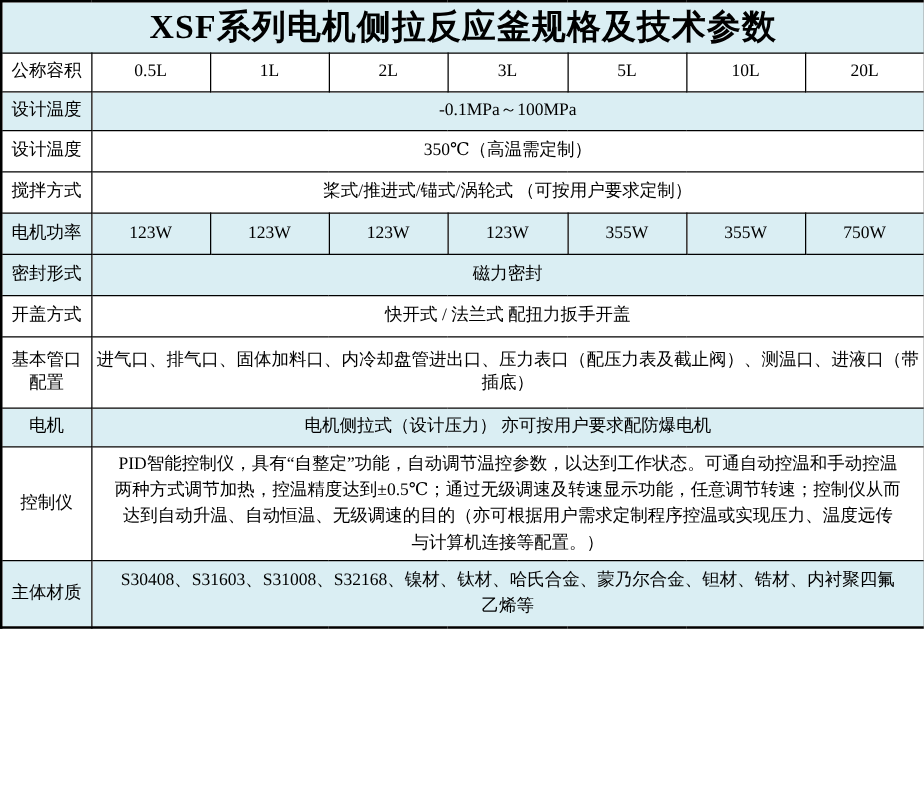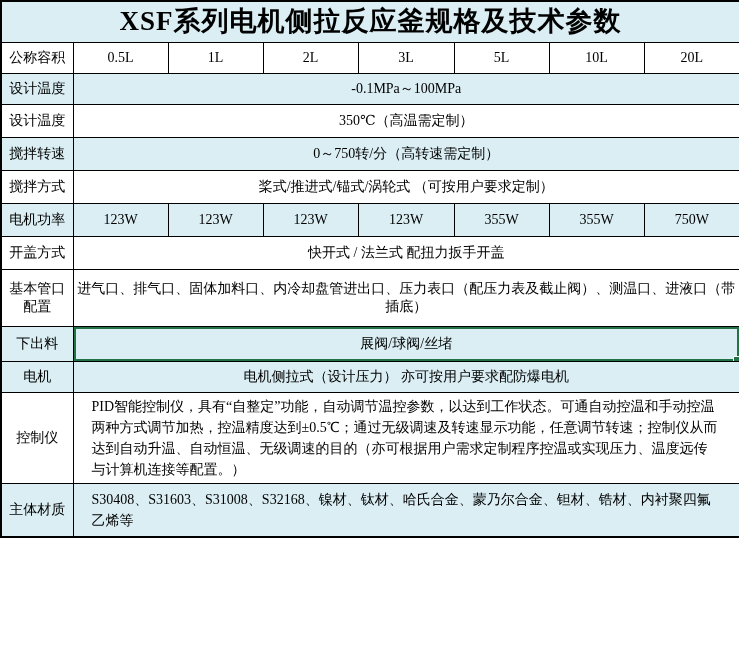--- a/index.html
+++ b/index.html
@@ -24,21 +24,21 @@
     overflow:hidden;word-break:break-all;
   }
   tr.alt td{background:var(--row-highlight,#DAEEF3);}
   td.title-cell{
     font-size:27px;font-weight:bold;height:38px;letter-spacing:1px;
     font-family:"Liberation Serif","DejaVu Serif",serif;
   }
   .h28{height:28px}.h30{height:30px}.h32{height:32px}.h34{height:34px}
   .h54{height:54px}.h88{height:88px}.h50{height:50px}
   td.left{
-    text-align:left;padding:2px 18px;line-height:21px;font-family:Liberation Serif, serif;
+    text-align:center;padding:2px 18px;line-height:21px;
   }
   td.selected{position:relative;}
   .sel-box{
     position:absolute;inset:-1px;
     border:3px solid var(--selection-border,#217346);
     pointer-events:none;display:block;
   }
   .fill-handle{
     position:absolute;right:-3px;bottom:-4px;width:7px;height:7px;
     background:var(--selection-border,#217346);
@@ -79,62 +79,54 @@
   <tr class="alt">
     <td class="h28">设计温度</td>
     <td colspan="7">-0.1MPa～100MPa</td>
   </tr>
 
   <tr>
     <td class="h30">设计温度</td>
     <td colspan="7">350℃（高温需定制）</td>
   </tr>
 
-  <tr class="alt">
-    <td class="h30">搅拌转速</td>
-    <td colspan="7">0～750转/分（高转速需定制）</td>
-  </tr>
 
   <tr>
     <td class="h30">搅拌方式</td>
     <td colspan="7">桨式/推进式/锚式/涡轮式 （可按用户要求定制）</td>
   </tr>
 
   <tr class="alt">
     <td class="h30">电机功率</td>
     <td>123W</td>
     <td>123W</td>
     <td>123W</td>
     <td>123W</td>
     <td>355W</td>
     <td>355W</td>
     <td>750W</td>
   </tr>
 
 
+  <tr class="alt">
+    <td class="h30">密封形式</td>
+    <td colspan="7">磁力密封</td>
+  </tr>
 
   <tr>
     <td class="h30">开盖方式</td>
     <td colspan="7">快开式 / 法兰式 配扭力扳手开盖</td>
   </tr>
 
 
   <tr>
     <td class="h54">基本管口配置</td>
     <td colspan="7">进气口、排气口、固体加料口、内冷却盘管进出口、压力表口（配压力表及截止阀）、测温口、进液口（带插底）</td>
   </tr>
 
-  <tr class="alt">
-    <td class="h32">下出料</td>
-    <td colspan="7" class="selected">
-      <span class="sel-box"></span>
-      <span class="fill-handle"></span>
-      <span>展阀/球阀/丝堵</span>
-    </td>
-  </tr>
 
 
   <tr class="alt">
     <td class="h28">电机</td>
     <td colspan="7">电机侧拉式（设计压力） 亦可按用户要求配防爆电机</td>
   </tr>
 
   <tr>
     <td class="h88">控制仪</td>
     <td colspan="7" class="left">PID智能控制仪，具有“自整定”功能，自动调节温控参数，以达到工作状态。可通自动控温和手动控温两种方式调节加热，控温精度达到±0.5℃；通过无级调速及转速显示功能，任意调节转速；控制仪从而达到自动升温、自动恒温、无级调速的目的（亦可根据用户需求定制程序控温或实现压力、温度远传与计算机连接等配置。）</td>

